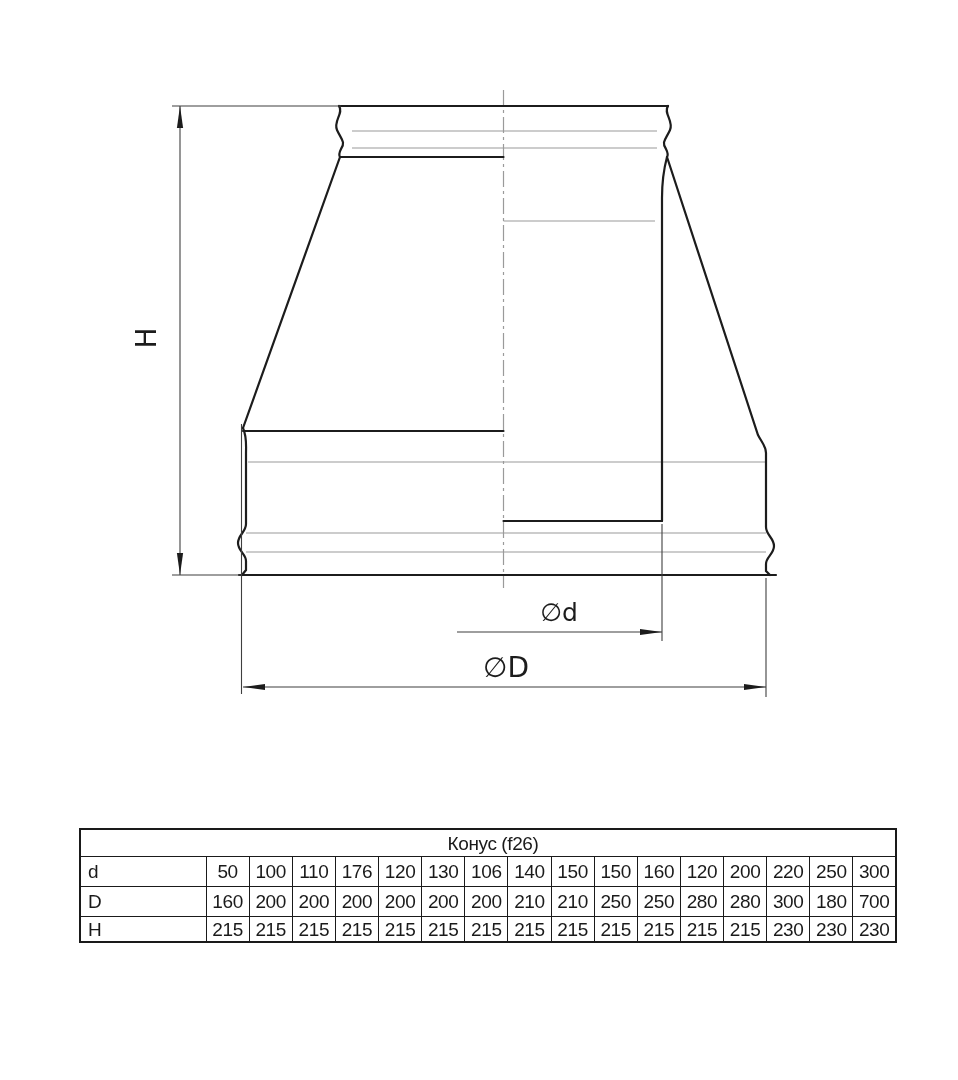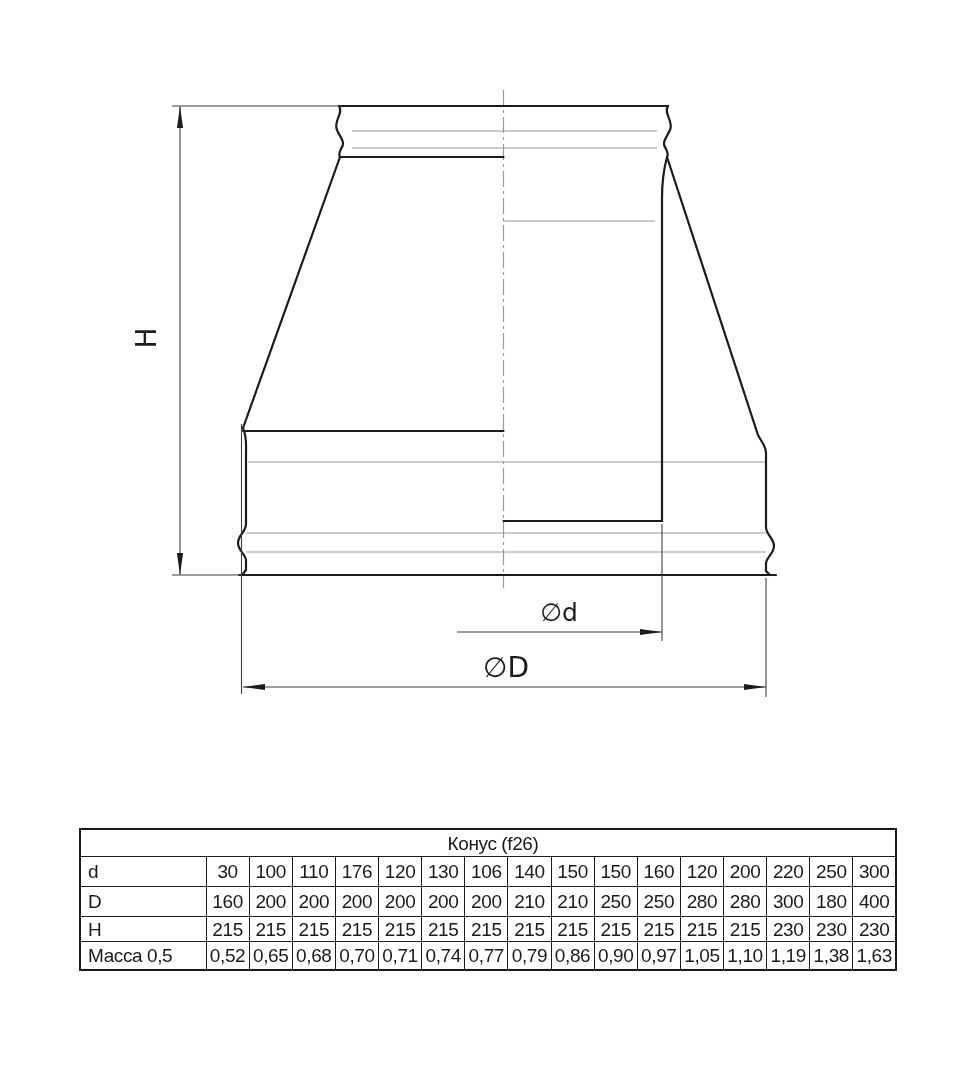--- a/index.html
+++ b/index.html
@@ -116,21 +116,21 @@
         <col>
         <col>
         <col>
     </colgroup>
     <tbody>
       <tr>
         <td colspan="17">Конус (f26)</td>
       </tr>
     <tr>
           <td class="label">d</td>
-          <td>30</td>
+          <td>50</td>
           <td>100</td>
           <td>110</td>
           <td>176</td>
           <td>120</td>
           <td>130</td>
           <td>106</td>
           <td>140</td>
           <td>150</td>
           <td>150</td>
           <td>160</td>
@@ -150,56 +150,37 @@
           <td>200</td>
           <td>200</td>
           <td>210</td>
           <td>210</td>
           <td>250</td>
           <td>250</td>
           <td>280</td>
           <td>280</td>
           <td>300</td>
           <td>180</td>
-          <td>400</td>
+          <td>700</td>
         </tr>
         <tr>
           <td class="label">H</td>
           <td>215</td>
           <td>215</td>
           <td>215</td>
           <td>215</td>
           <td>215</td>
           <td>215</td>
           <td>215</td>
           <td>215</td>
           <td>215</td>
           <td>215</td>
           <td>215</td>
           <td>215</td>
           <td>215</td>
           <td>230</td>
           <td>230</td>
           <td>230</td>
         </tr>
-        <tr>
-          <td class="label">Масса 0,5</td>
-          <td>0,52</td>
-          <td>0,65</td>
-          <td>0,68</td>
-          <td>0,70</td>
-          <td>0,71</td>
-          <td>0,74</td>
-          <td>0,77</td>
-          <td>0,79</td>
-          <td>0,86</td>
-          <td>0,90</td>
-          <td>0,97</td>
-          <td>1,05</td>
-          <td>1,10</td>
-          <td>1,19</td>
-          <td>1,38</td>
-          <td>1,63</td>
-        </tr>
       </tbody>
   </table>
 
 </div>
 
 </body></html>

